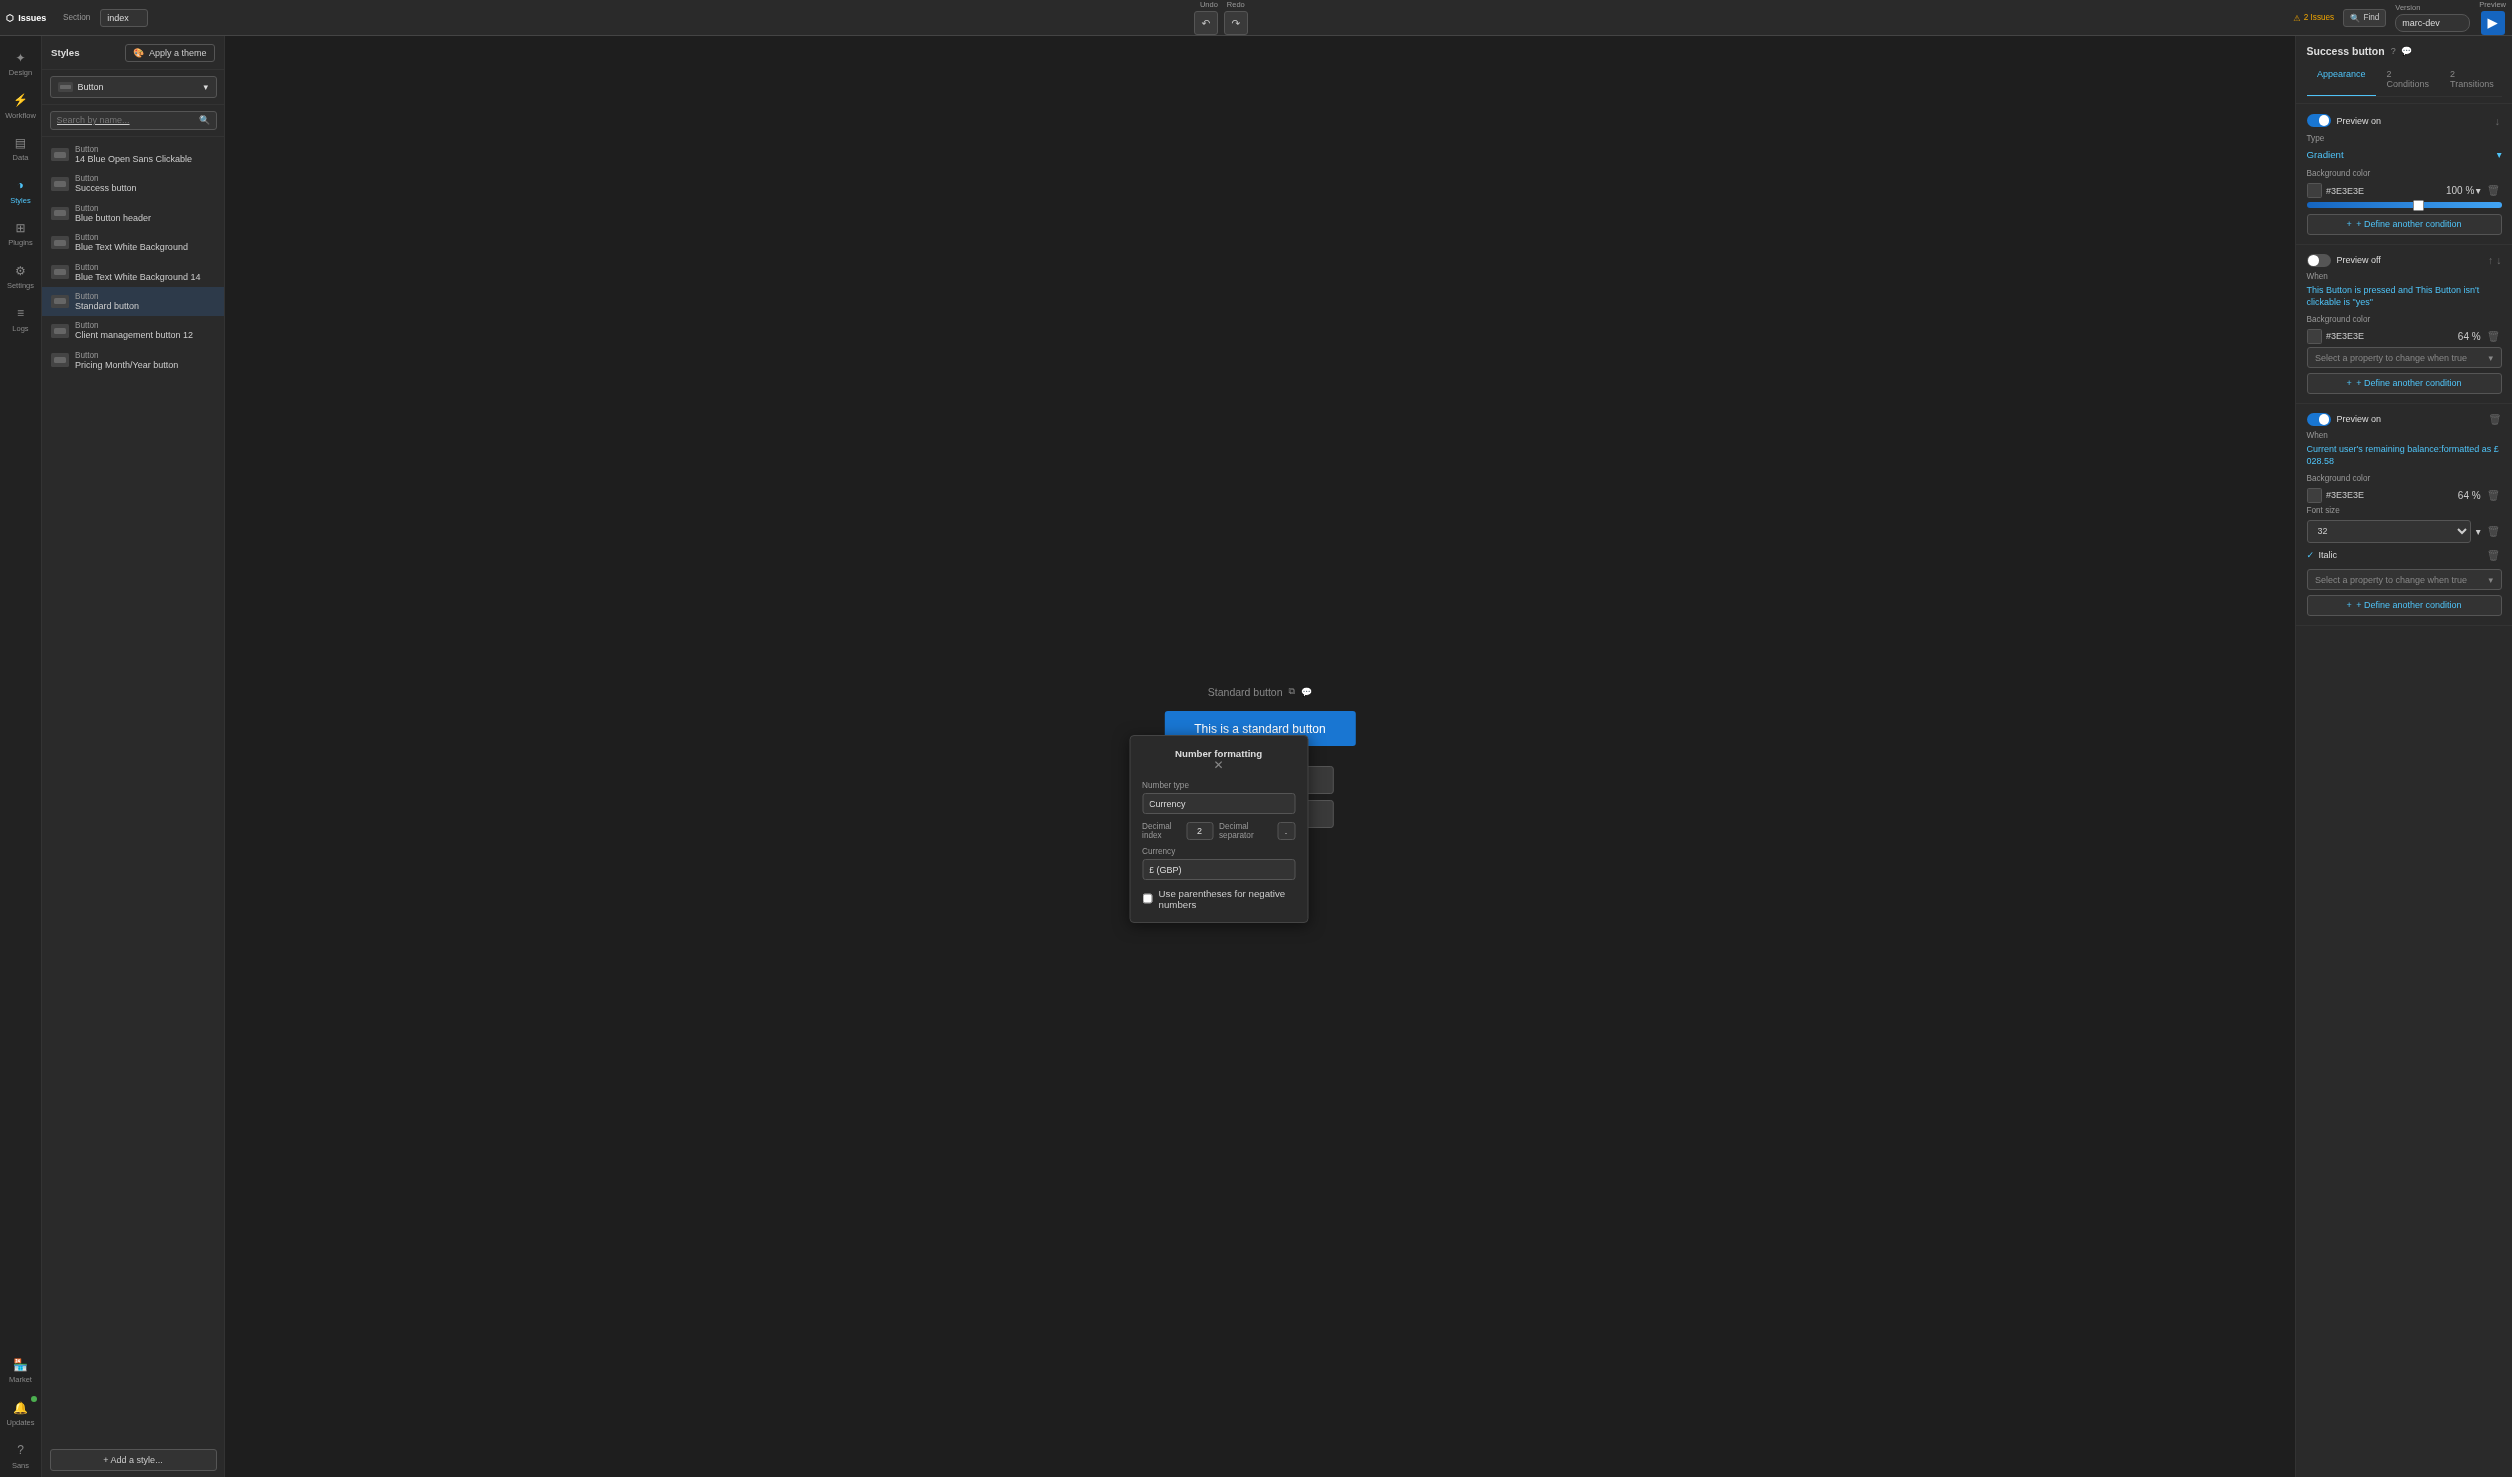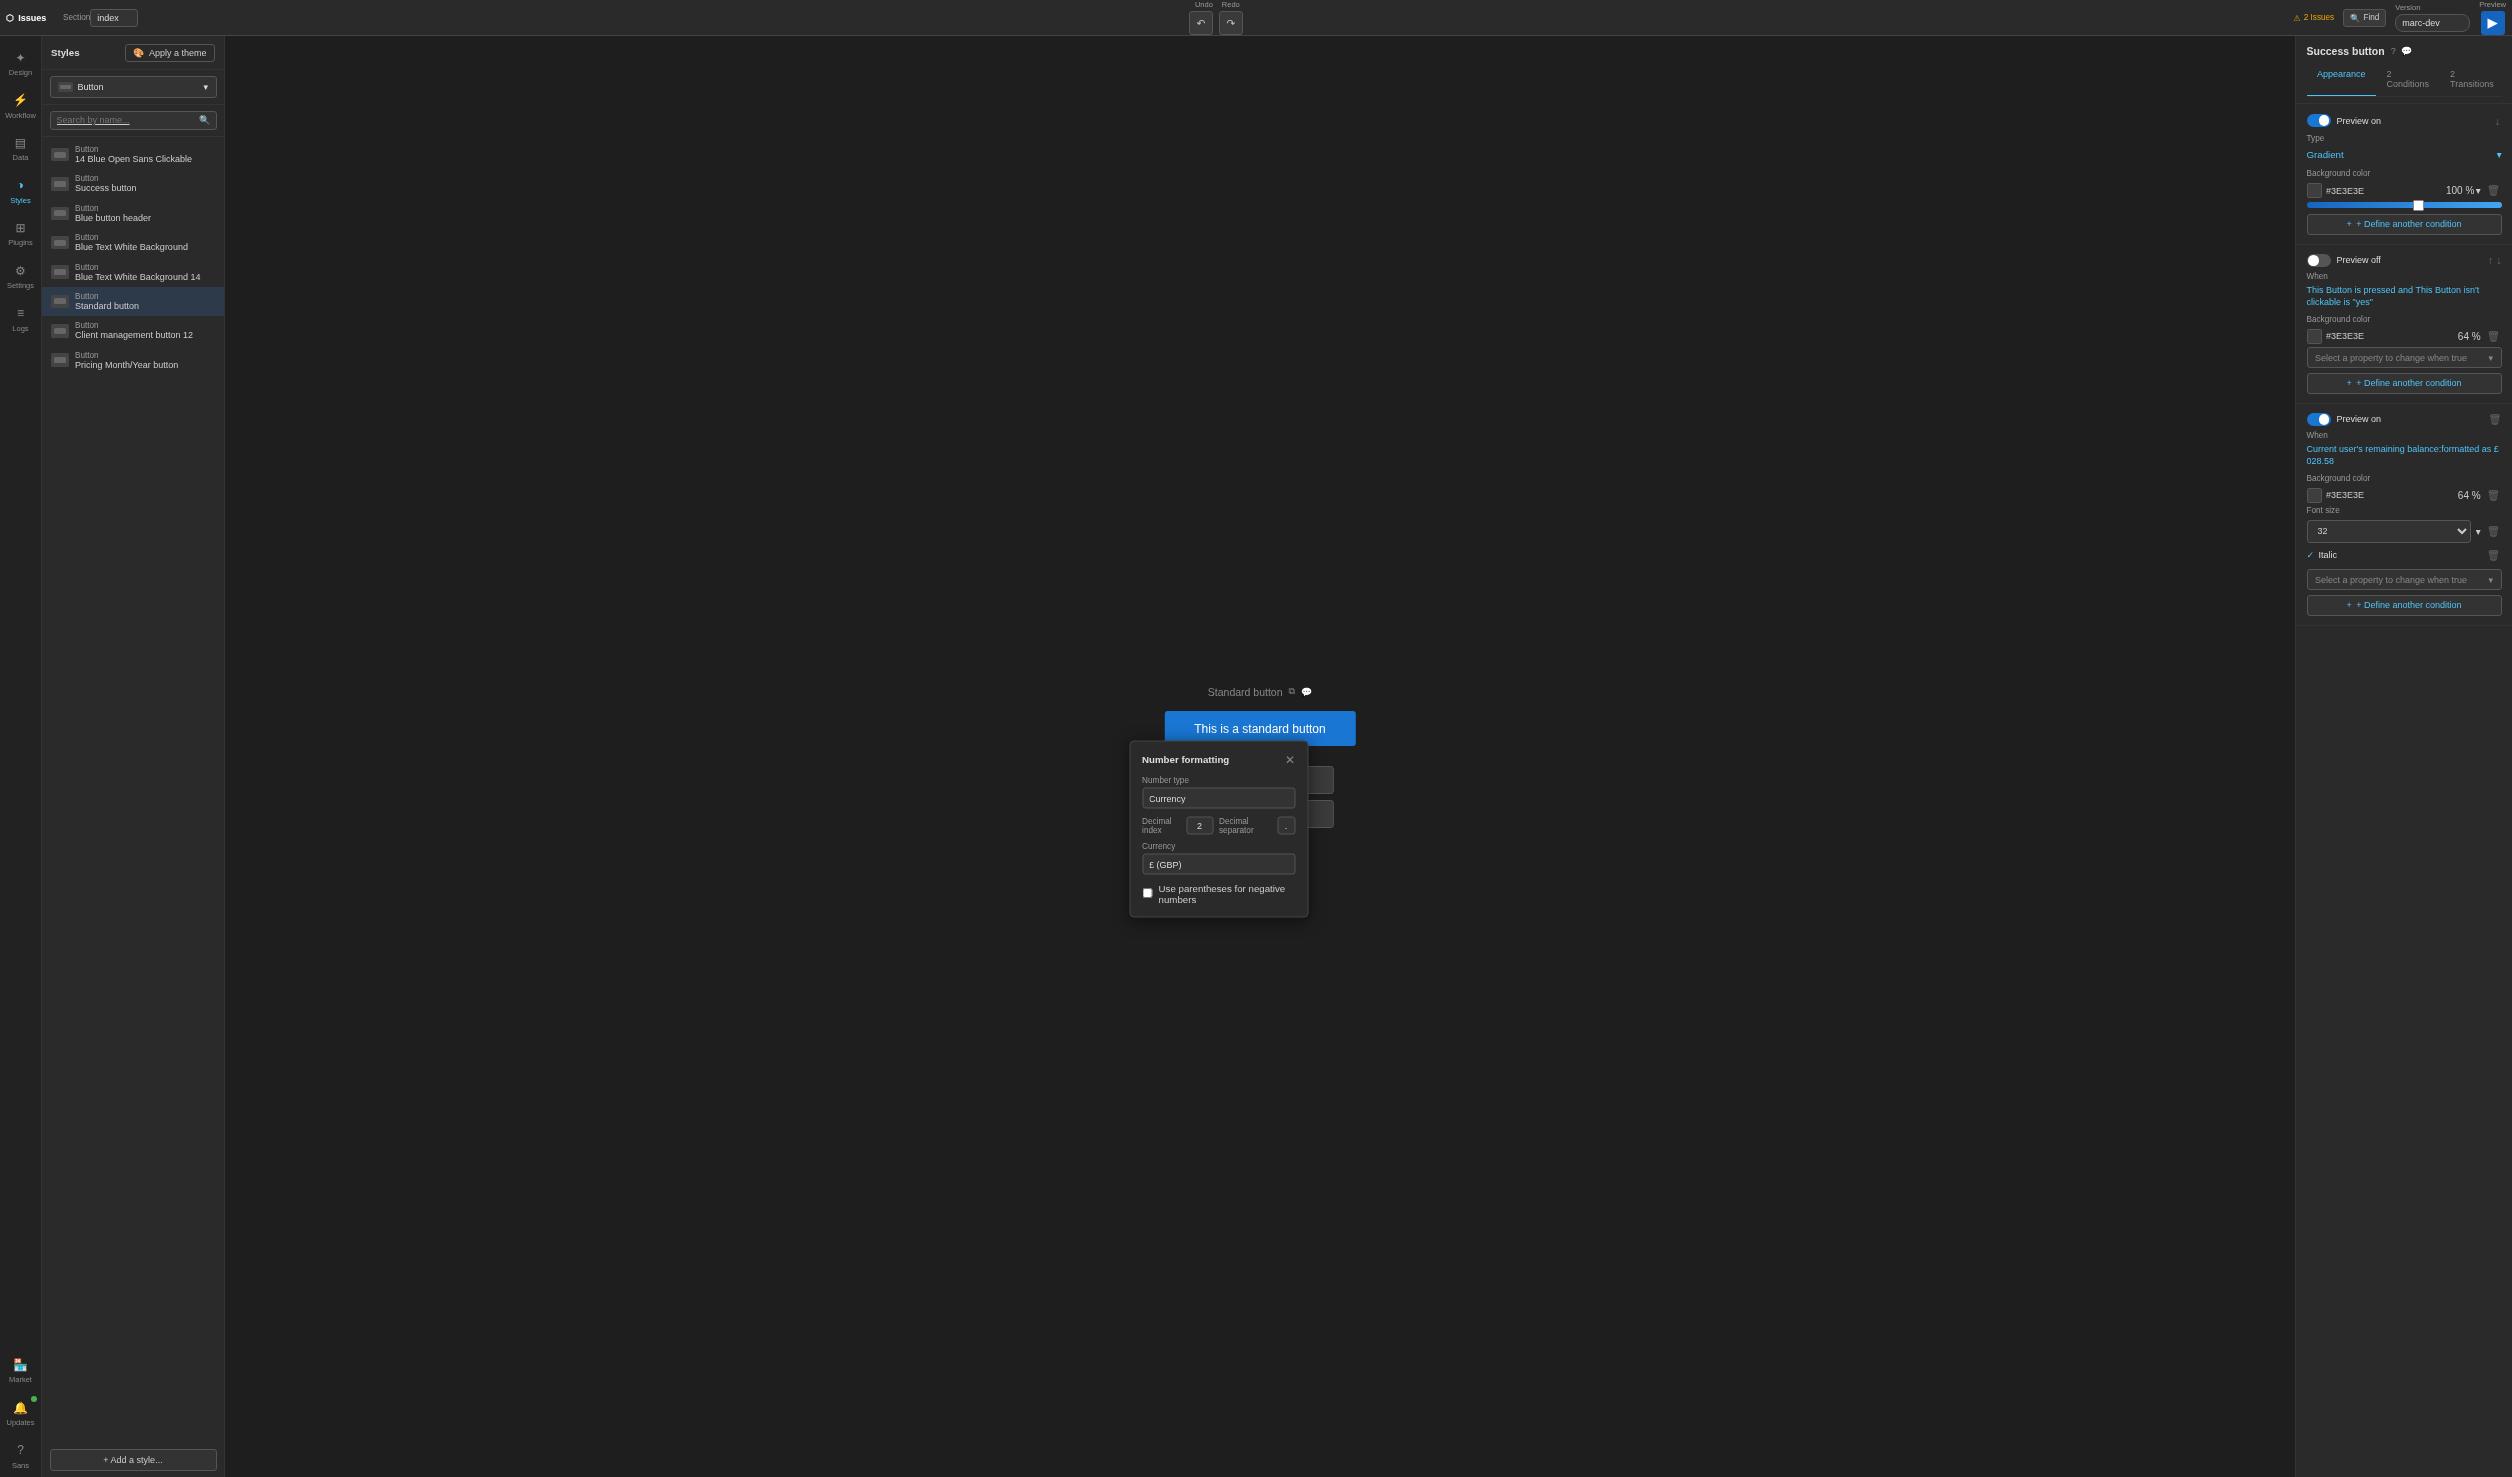--- a/index.html
+++ b/index.html
@@ -1,21 +1,21 @@
 <!DOCTYPE html>
 <html style="font-size:12px"><head>
   <meta charset="utf-8">
   <style>
     * { box-sizing: border-box; margin: 0; padding: 0; }
     body { font-family: -apple-system, BlinkMacSystemFont, 'Segoe UI', sans-serif; background: #1a1a1a; color: #ccc; font-size: 9.7px; overflow: hidden; height: 100vh; }
 
     
     .topbar { display: flex; align-items: center; background: #2a2a2a; border-bottom: 0.7px solid #444; height: 36px; padding: 0 6px; gap: 12px; }
     .topbar-brand { display: flex; align-items: center; gap: 4.5px; color: #fff; font-size: 9px; font-weight: 600; min-width: 45px; }
-    .topbar-section { display: flex; align-items: center; gap: 0; font-size: 8.2px; color: #999; }
+    .topbar-section { display: flex; align-items: center; gap: 10px; font-size: 8.2px; color: #999; }
     .topbar-section label { font-size: 8.2px; color: #999; }
     .section-select { background: #333; border: 0.7px solid #555; color: #ddd; padding: 3px 18px 3px 6px; border-radius: 3px; font-size: 9px; appearance: none; cursor: pointer; }
     .topbar-spacer { flex: 1; }
     .topbar-actions { display: flex; align-items: center; gap: 6px; }
     .icon-btn { background: #3a3a3a; border: 0.7px solid #555; color: #ccc; width: 24px; height: 24px; border-radius: 3px; cursor: pointer; display: flex; align-items: center; justify-content: center; font-size: 10.5px; }
     .topbar-right { display: flex; align-items: center; gap: 9px; }
     .issues-badge { display: flex; align-items: center; gap: 3px; font-size: 8.2px; color: #f0a500; cursor: pointer; }
     .find-btn { display: flex; align-items: center; gap: 3px; font-size: 8.2px; color: #ccc; cursor: pointer; background: #3a3a3a; border: 0.7px solid #555; border-radius: 3px; padding: 3px 6px; }
     .version-select { background: #333; border: 0.7px solid #555; color: #ddd; padding: 3px 18px 3px 6px; border-radius: 8px; font-size: 9px; appearance: none; cursor: pointer; min-width: 75px; }
     .preview-btn { background: #1565c0; border: none; color: #fff; border-radius: 3px; width: 24px; height: 24px; cursor: pointer; display: flex; align-items: center; justify-content: center; }
@@ -55,21 +55,21 @@
 
     .add-style-btn { margin: 6px 7.5px; display: flex; align-items: center; gap: 4.5px; background: #333; border: 0.7px solid #555; color: #ccc; padding: 5.2px 9px; border-radius: 3px; cursor: pointer; font-size: 9px; width: calc(100% - 15px); justify-content: center; }
 
     
     .canvas-area { flex: 1; background: #1e1e1e; position: relative; display: flex; align-items: center; justify-content: center; overflow: hidden; }
     .preview-btn-main { background: #1976d2; color: #fff; border: none; border-radius: 3px; padding: 10.5px 30px; font-size: 12px; cursor: pointer; font-weight: 500; }
 
     
     .modal-overlay { position: absolute; top: 0; left: 0; right: 0; bottom: 0; z-index: 100; pointer-events: none; }
     .number-formatting-modal { position: absolute; background: #2a2a2a; border: 0.7px solid #444; border-radius: 4.5px; padding: 12px; width: 179px; top: 55%; left: 48%; transform: translate(-50%, -50%); pointer-events: all; box-shadow: 0 3px 15px rgba(0,0,0,0.5); }
-    .modal-header { display: flex; align-items: center; justify-content: space-between; margin-bottom: 10.5px; }
+    .modal-header { display: flex; align-items: center; justify-content: space-between; margin-bottom: 10.5px; flex-direction: column; }
     .modal-title { font-size: 9.7px; font-weight: 600; color: #ddd; }
     .modal-close { background: none; border: none; color: #888; cursor: pointer; font-size: 12px; padding: 0; line-height: 1; }
     .modal-field { margin-bottom: 7.5px; }
     .modal-label { font-size: 8.2px; color: #999; margin-bottom: 3px; }
     .modal-select { width: 100%; background: #333; border: 0.7px solid #555; color: #ddd; padding: 4.5px 6px; border-radius: 3px; font-size: 9px; cursor: pointer; appearance: none; }
     .modal-row { display: flex; align-items: center; gap: 6px; margin-bottom: 7.5px; }
     .modal-row-item { display: flex; align-items: center; gap: 4.5px; }
     .modal-row-label { font-size: 8.2px; color: #999; }
     .modal-small-input { width: 27px; background: #333; border: 0.7px solid #555; color: #ddd; padding: 3px 4.5px; border-radius: 3px; font-size: 9px; text-align: center; }
     .modal-sep-input { width: 18px; background: #333; border: 0.7px solid #555; color: #ddd; padding: 3px 4.5px; border-radius: 3px; font-size: 9px; text-align: center; }

